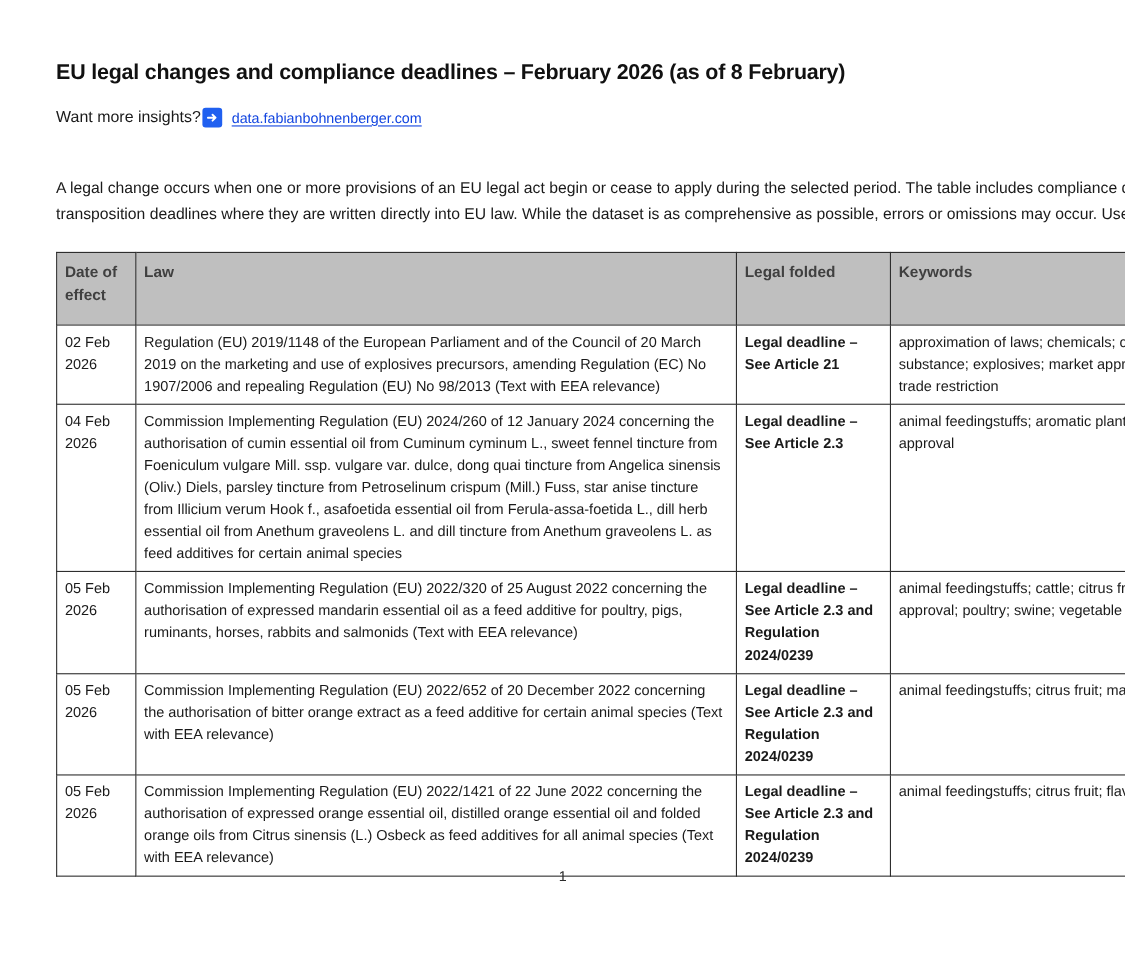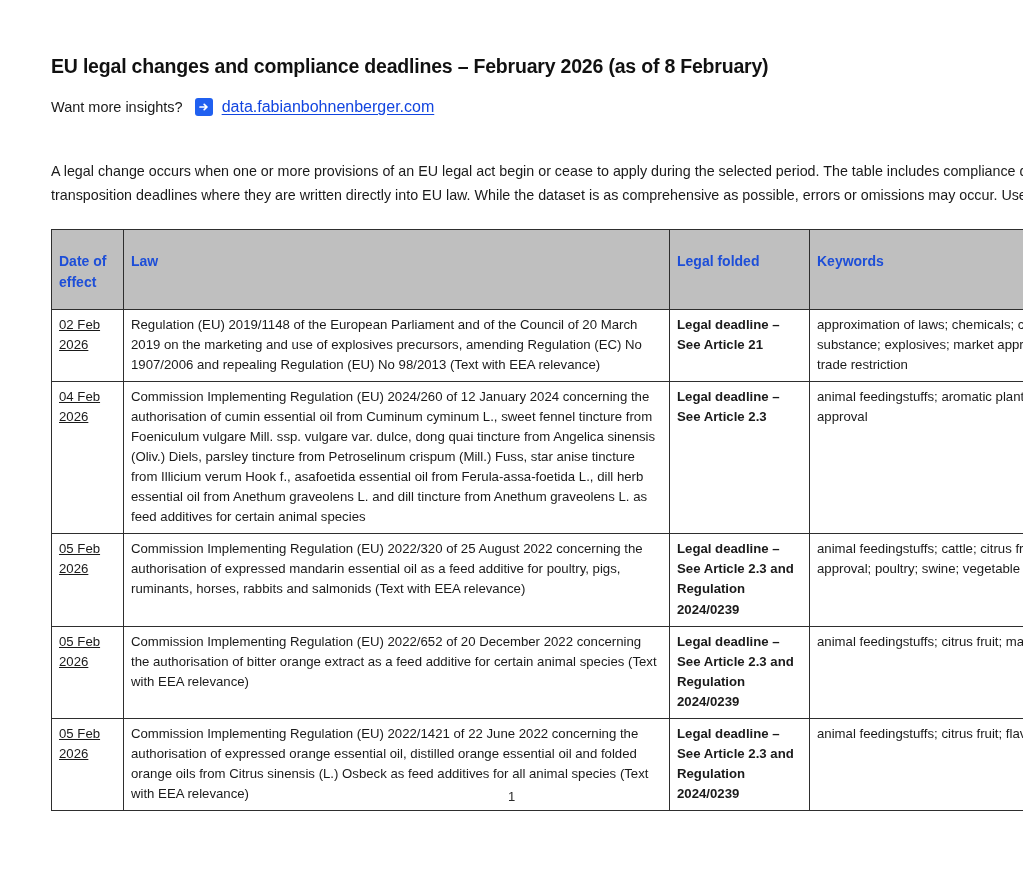--- a/index.html
+++ b/index.html
@@ -48,38 +48,38 @@
   .insights-line {
     margin-top: 20px;
     font-size: 14.5px;
     color: #1a1a1a;
     display: flex;
     align-items: center;
     line-height: 1;
   }
 
   .insights-label {
-    margin-right: 12px;
+    margin-right: 1px;
   }
 
   .arrow-icon {
     display: inline-flex;
     align-items: center;
     justify-content: center;
     width: 18px;
     height: 18px;
     background: #2060f0;
     border-radius: 3px;
     margin-right: 9px;
     flex: 0 0 auto;
   }
   .arrow-icon svg { display: block; }
 
   .insights-link {
-    font-size: 16px;
+    font-size: 13px;
     color: #1245e0;
     text-decoration: underline;
     text-underline-offset: 2px;
   }
 
   .intro {
     margin-top: 44px;
     font-size: 14.3px;
     line-height: 1.62;
     color: #1a1a1a;
@@ -101,30 +101,30 @@
     padding: 5px 7px 6px 7px;
     line-height: 1.52;
     text-align: left;
   }
 
   table.legal-table thead th {
     background: #bfbfbf;
     font-weight: bold;
     font-size: 14px;
     height: 52px;
-    padding-top: 21px;
-    color: #1d4ed8;
+    padding-top: 7px;
+    color: #404040;
   }
 
   col.c-date  { width: 72px; }
   col.c-law   { width: 546px; }
   col.c-chg   { width: 140px; }
   col.c-kw    { width: 382px; }
 
-  .cell-date { white-space: pre-line; text-decoration: underline; }
+  .cell-date { white-space: pre-line; }
   .cell-change { white-space: pre-line; font-weight: bold; }
 
   .page-number {
     position: absolute;
     top: 789px;
     left: 0;
     width: 1023px;
     text-align: center;
     font-size: 13px;
     color: #2b2b2b;

